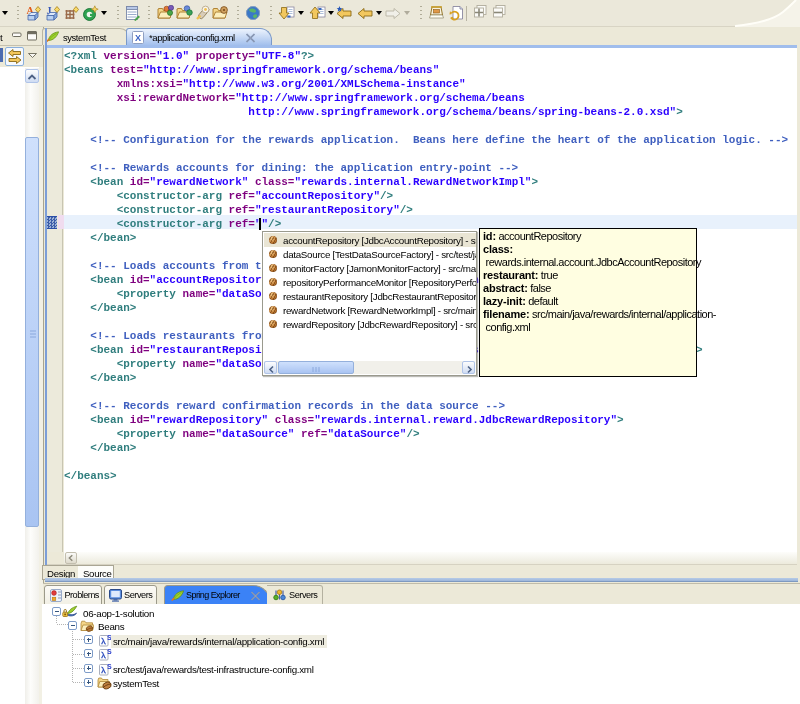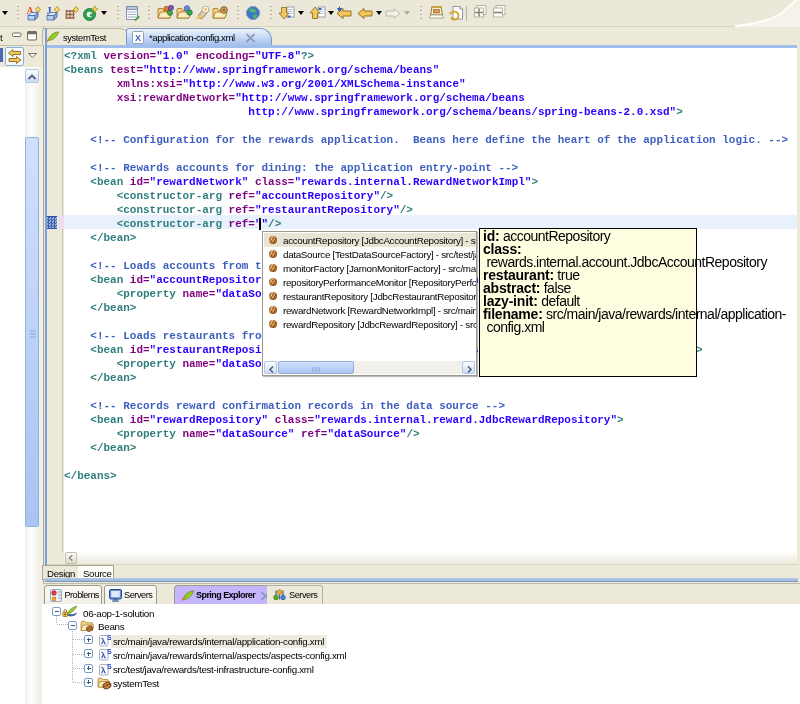--- a/index.html
+++ b/index.html
@@ -66,21 +66,21 @@
   .pitem span.txt { position:absolute; left:19px; top:1.5px; }
   .pitem:before { content:""; position:absolute; left:5px; top:2.5px; width:8px; height:8px;
     border-radius:50%;
     background:
       repeating-linear-gradient(120deg, rgba(100,45,0,0) 0 1.6px, rgba(100,45,0,.5) 1.6px 2.6px),
       radial-gradient(circle at 35% 30%, #f0c888, #c07c34 55%, #8a4c14);
     box-shadow: inset -0.5px -0.5px 1px rgba(60,25,0,.4); }
 
   
   #tooltip { left:479px; top:228px; width:218px; height:149px; background:#fffee1;
-    border:1px solid #000; font-size:14px; letter-spacing:-0.5px; color:#000;
+    border:1px solid #000; font-size:11px; letter-spacing:-0.5px; color:#000;
     padding:0.5px 0 0 3px; line-height:13px; white-space:nowrap; }
   #tooltip b { letter-spacing:-0.2px; }
 
   
   #bp { left:42px; top:583px; width:758px; height:121px; background:#ece9d8; }
   #bp-topline { left:42px; top:583px; width:758px; height:1px; background:#c0bcaa; }
   #bp-white { left:42px; top:604px; width:758px; height:100px; background:#fff; }
   #bl-strip { left:0; top:583px; width:42px; height:121px; background:#fff; }
 
   .btab { position:absolute; top:585px; height:30px; font-size:9.2px; letter-spacing:-0.45px;
@@ -325,21 +325,21 @@
   </svg>
   <div id="edit-blue-strip" class="abs"></div>
   <div id="edit-left-border" class="abs"></div>
   <div id="edit-ruler" class="abs"></div>
   <div id="edit-white" class="abs"></div>
   <div id="edit-rightmargin" class="abs"></div>
   <div id="curline" class="abs"></div>
   <div id="curline-pink" class="abs"></div>
   <div id="curline-marker" class="abs"></div>
 
-  <pre id="code" class="abs"><span class="t">&lt;?xml</span> <span class="a">version=</span><span class="v">"1.0"</span> <span class="a">encoding=</span><span class="v">"UTF-8"</span><span class="t">?&gt;</span>
+  <pre id="code" class="abs"><span class="t">&lt;?xml</span> <span class="a">version=</span><span class="v">"1.0"</span> <span class="a">property=</span><span class="v">"UTF-8"</span><span class="t">?&gt;</span>
 <span class="t">&lt;beans</span> <span class="a">test=</span><span class="v">"http://www.springframework.org/schema/beans"</span>
         <span class="a">xmlns:xsi=</span><span class="v">"http://www.w3.org/2001/XMLSchema-instance"</span>
         <span class="a">xsi:rewardNetwork=</span><span class="v">"http://www.springframework.org/schema/beans</span>
 <span class="v">                            http://www.springframework.org/schema/beans/spring-beans-2.0.xsd"</span><span class="t">&gt;</span>
 
     <span class="c">&lt;!-- Configuration for the rewards application.  Beans here define the heart of the application logic. --&gt;</span>
 
     <span class="c">&lt;!-- Rewards accounts for dining: the application entry-point --&gt;</span>
     <span class="t">&lt;bean</span> <span class="a">id=</span><span class="v">"rewardNetwork"</span> <span class="a">class=</span><span class="v">"rewards.internal.RewardNetworkImpl"</span><span class="t">&gt;</span>
         <span class="t">&lt;constructor-arg</span> <span class="a">ref=</span><span class="v">"accountRepository"</span><span class="t">/&gt;</span>
@@ -399,21 +399,21 @@
   </div>
   <div class="btab" style="left:104px; width:53px; border:1px solid #9c9a8a; border-radius:3px 3px 0 0; background:linear-gradient(#fbfaf6,#eeebdc);">
     <svg style="position:absolute; left:4px; top:3px;" width="13" height="13" viewBox="0 0 13 13">
       <rect x="0.5" y="0.5" width="12" height="9.5" rx="1.5" fill="#5d8ede" stroke="#2a4a88"></rect>
       <rect x="2.2" y="2" width="8.6" height="6.2" fill="#dfeafc"></rect>
       <rect x="4.5" y="10" width="4" height="1.6" fill="#4a6aaa"></rect>
       <rect x="3" y="11.5" width="7" height="1.2" fill="#4a6aaa"></rect>
     </svg>
     <span class="lbl" style="left:19px;">Servers</span>
   </div>
-  <div class="btab" style="left:174px; width:107px; background:#c4b5fd; border:1px solid #9c9a8a; border-bottom:none; border-radius:4px 18px 0 0;font-weight:bold;">
+  <div class="btab" style="left:164px; width:107px; background:#3b82f6; border:1px solid #9c9a8a; border-bottom:none; border-radius:4px 18px 0 0;">
     <svg style="position:absolute; left:6px; top:4px;" width="13" height="11" viewBox="0 0 13 11">
       <path d="M2.2 9.6 C3.2 4.6 7 1.6 12.6 0.8 C11 6 7 9.2 3.2 9.4 Z" fill="#9ed22e" stroke="#5a8a10" stroke-width="0.7"></path>
       <path d="M2.2 9.6 C4.5 6.5 7.5 4 10.5 2.5" stroke="#6aa014" stroke-width="0.6" fill="none"></path>
       <path d="M0.8 10.6 C1.6 9.4 2.4 8.7 3.4 8.3" stroke="#e07820" stroke-width="1.5" fill="none"></path>
     </svg>
     <span class="lbl" style="left:21px; font-size:9px; letter-spacing:-0.55px;">Spring Explorer</span>
     <svg style="position:absolute; left:85px; top:5px;" width="11" height="10" viewBox="0 0 11 10">
       <path d="M1.5 1 L9.5 9 M9.5 1 L1.5 9" stroke="#7485a5" stroke-width="1.7"></path>
       <path d="M1.5 1 L9.5 9 M9.5 1 L1.5 9" stroke="#fff" stroke-width="0.5" opacity="0.5"></path>
     </svg>
@@ -464,21 +464,20 @@
     <svg class="abs cfgico" style="left:56px; top:30px;" width="14" height="13" viewBox="0 0 14 13">
         <use href="#cfgsym"></use>
       </svg>
     <svg class="abs cfgico" style="left:56px; top:44px;" width="14" height="13" viewBox="0 0 14 13">
         <use href="#cfgsym"></use>
       </svg>
     <svg class="abs cfgico" style="left:56px; top:58.5px;" width="14" height="13" viewBox="0 0 14 13">
         <use href="#cfgsym"></use>
       </svg>
     <div class="trow" style="left:69px; top:30.5px; background:#eeece0; padding:1px 3px 1px 2px;text-align:center;">src/main/java/rewards/internal/application-config.xml</div>
-    <div class="trow" style="left:71px; top:45.8px;">src/main/java/rewards/internal/aspects/aspects-config.xml</div>
     <div class="trow" style="left:71px; top:60px;">src/test/java/rewards/test-infrastructure-config.xml</div>
 
     <svg class="abs" style="left:55px; top:72.5px;" width="15" height="13" viewBox="0 0 15 13">
       <path d="M1 3 L1 10 L11 10 L11 2.5 L5.5 2.5 L4.5 1 L1.8 1 Z" fill="#f4d588" stroke="#b08838" stroke-width="0.8"></path>
       <path d="M1 10 L2.8 4.5 L12.5 4.5 L11 10 Z" fill="#fceebc" stroke="#b08838" stroke-width="0.8"></path>
       <ellipse cx="10" cy="8.5" rx="4.2" ry="3.2" transform="rotate(-20 10 8.5)" fill="#c08040" stroke="#5a3004" stroke-width="0.8"></ellipse>
       <path d="M6.8 10 C8.5 8.5 11 7.3 13.5 7" stroke="#5a3004" stroke-width="0.8" fill="none"></path>
     </svg>
     <div class="trow" style="left:71px; top:74.4px;">systemTest</div>
   </div>

